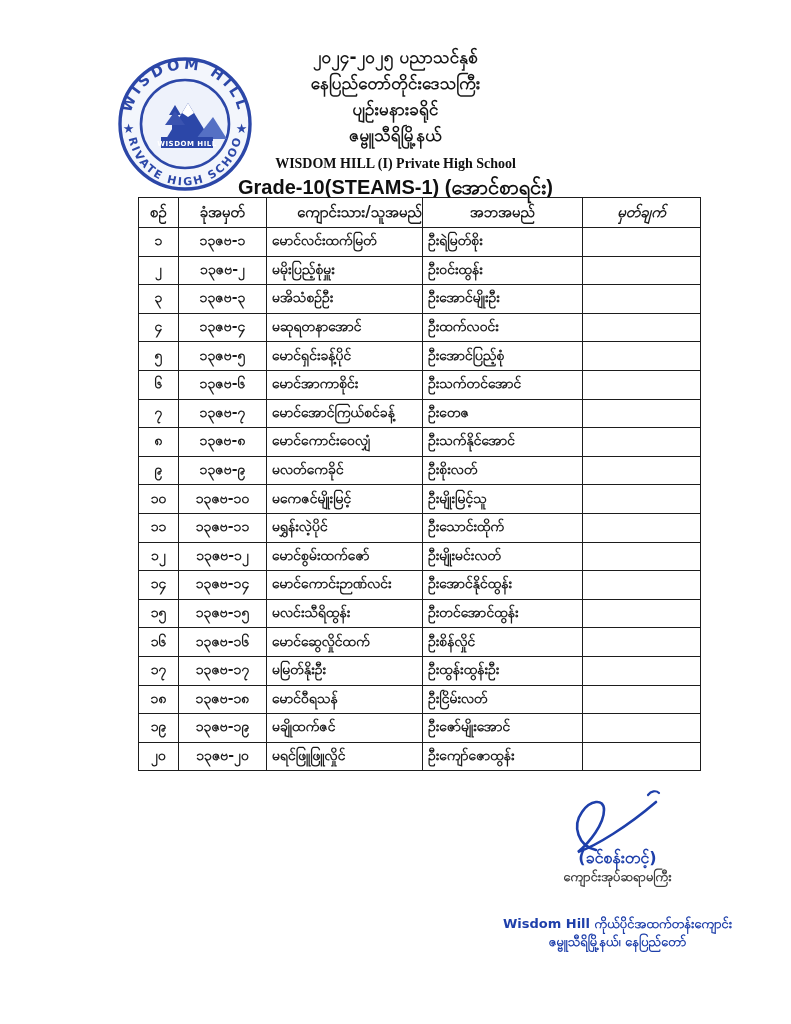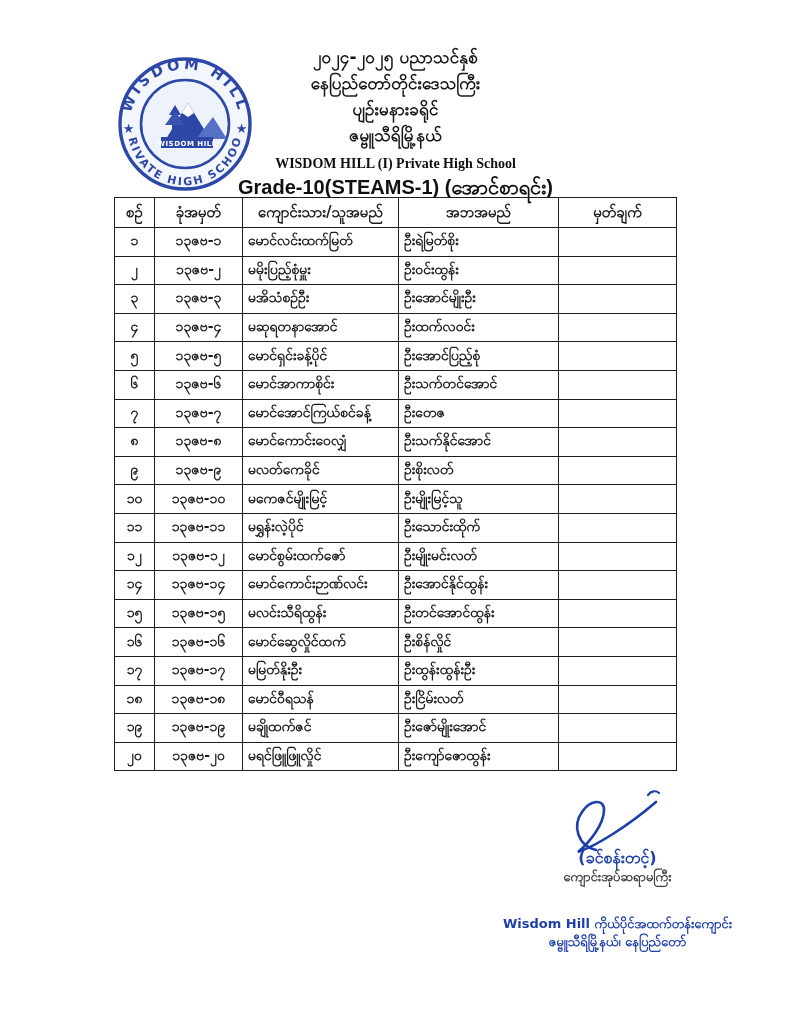--- a/index.html
+++ b/index.html
@@ -24,36 +24,36 @@
     margin-top: 4px; font-family: "Liberation Serif", serif;
     font-size: 14px; font-weight: 700; color: #101010; line-height: 24px;
   }
   .grade-line {
     font-family: "Liberation Sans", sans-serif;
     font-size: 20px; font-weight: 700; color: #101010; line-height: 22px;
   }
 
   
   .result-table {
-    position: absolute; left: 114px; top: 197px; width: 562px;
+    position: absolute; left: 138px; top: 197px; width: 562px;
     border-collapse: collapse; table-layout: fixed; padding-left: 48px;
   }
   .result-table th, .result-table td {
     border: 1.6px solid #1d1d1d;
     font-weight: 700;
     color: #1b1b1b;
     overflow: hidden; white-space: nowrap;
   }
   .result-table th { height: 30px; font-size: 15px; text-align: center; }
   .result-table td { height: 28.6px; font-size: 14px; }
   .col-no      { width: 40px;  text-align: center; }
   .col-roll    { width: 88px;  text-align: center; }
   .col-student { width: 156px; text-align: left; padding-left: 5px; }
   .col-father  { width: 160px; text-align: left; padding-left: 5px; }
-  .col-remark  { width: 118px; }
+  .col-remark  { width: 118px; font-style: italic; }
 
   
   .sign-flourish { position: absolute; left: 552px; top: 786px; width: 130px; height: 72px; }
   .sign-block { position: absolute; left: 470px; top: 848px; width: 295px; text-align: center; }
   .sign-line { font-weight: 700; line-height: 18.5px; font-size: 13px; }
   .sign-name { font-size: 16px; line-height: 20px; }
   .sign-school { letter-spacing: 0; margin-top: 28px; }
 </style>
 </head>
 <body>
@@ -97,21 +97,21 @@
     <div class="head-line">ဇမ္ဗူသီရိမြို့နယ်</div>
     <div class="school-en">WISDOM HILL (I) Private High School</div>
     <div class="grade-line">Grade-10(STEAMS-1) (အောင်စာရင်း)</div>
   </div>
 
   <table class="result-table">
     <thead>
       <tr>
         <th class="col-no">စဉ်</th>
         <th class="col-roll">ခုံအမှတ်</th>
-        <th class="col-student" style="text-align:center;padding-left:0;">ကျောင်းသား/သူအမည်</th>
+        <th class="col-student" style="text-align:right;padding-left:0;">ကျောင်းသား/သူအမည်</th>
         <th class="col-father" style="text-align:center;padding-left:0;">အဘအမည်</th>
         <th class="col-remark">မှတ်ချက်</th>
       </tr>
     </thead>
     <tbody>
         <tr>
           <td class="col-no">၁</td>
           <td class="col-roll">၁၃ဇဗ-၁</td>
           <td class="col-student">မောင်လင်းထက်မြတ်</td>
           <td class="col-father">ဦးရဲမြတ်စိုး</td>

